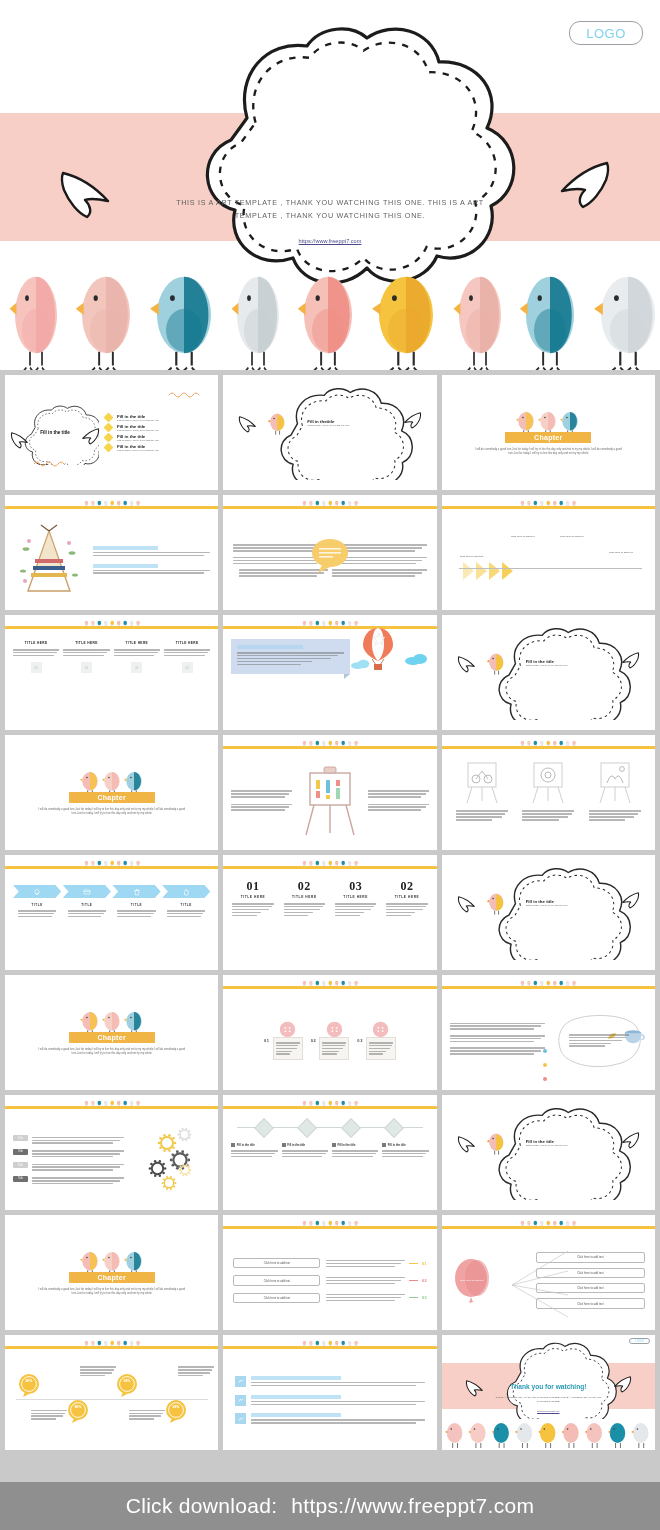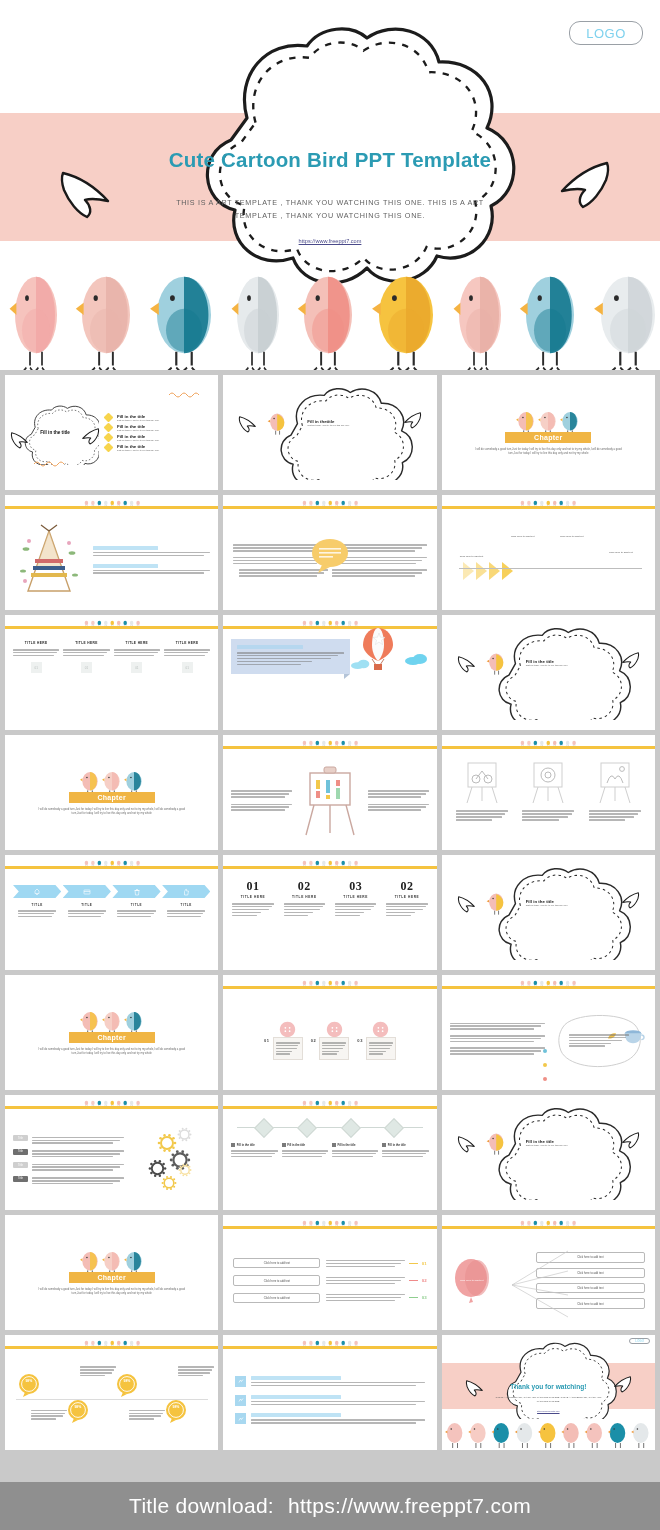--- a/index.html
+++ b/index.html
@@ -117,21 +117,20 @@
           C 344 38, 368 72, 352 106
           C 386 120, 388 168, 356 184
           C 364 216, 334 244, 302 234
           C 290 262, 250 268, 232 246
           C 208 270, 168 264, 158 236
           C 122 248, 92 220, 100 188
           C 66 180, 62 132, 96 118 Z" fill="none" stroke="#1c1c1c" stroke-width="2.6" stroke-dasharray="7 8" transform="translate(197.5,142.5) scale(0.90) translate(-197.5,-142.5)"></path>
     </svg>
   </div>
 
-  <div class="hero-title">Cute Cartoon Bird PPT Template</div>
   <div class="hero-sub">THIS IS A ART TEMPLATE , THANK YOU WATCHING THIS ONE. THIS IS A ART TEMPLATE , THANK YOU WATCHING THIS ONE.</div>
   <div class="hero-url">https://www.freeppt7.com</div>
 
   <svg class="bird-row-hero" viewBox="0 0 660 118" preserveAspectRatio="none">
     <g id="herobirds">
         <g transform="translate(8,14) scale(2,3.0588235294117645)">
       <ellipse cx="14" cy="16" rx="10.5" ry="12.5" fill="#f6c3bd"></ellipse>
       <path d="M14 3.5 c5.5 0 9.5 5.5 9.5 12.5 c0 7 -4 12.5 -9.5 12.5 z" fill="#f2a8a6" opacity=".9"></path>
       <ellipse cx="14" cy="21" rx="7" ry="7" fill="#f2a8a6" opacity=".45"></ellipse>
       <circle cx="9.5" cy="10.5" r=".95" fill="#2b2b2b"></circle>
@@ -2221,15 +2220,15 @@
             <path d="M1.5 12.5 l-2.4 1.4 l2.4 1.4 z" fill="#ef9a3c"></path>
             <path d="M7 25 l0 5 M12 25 l0 5" stroke="#333" stroke-width=".7"></path>
           </g>
       </svg>
     </div>
       </div>
     </div>
   </div>
 
 <div class="footer">
-  <span class="fd">Title download:</span>
+  <span class="fd">Click download:</span>
   <span>https://www.freeppt7.com</span>
 </div>
 
 </body></html>

